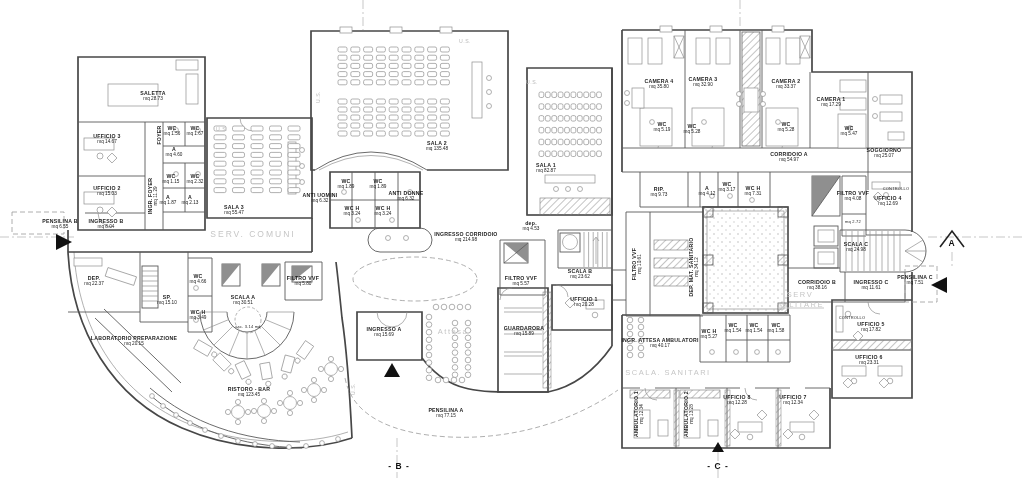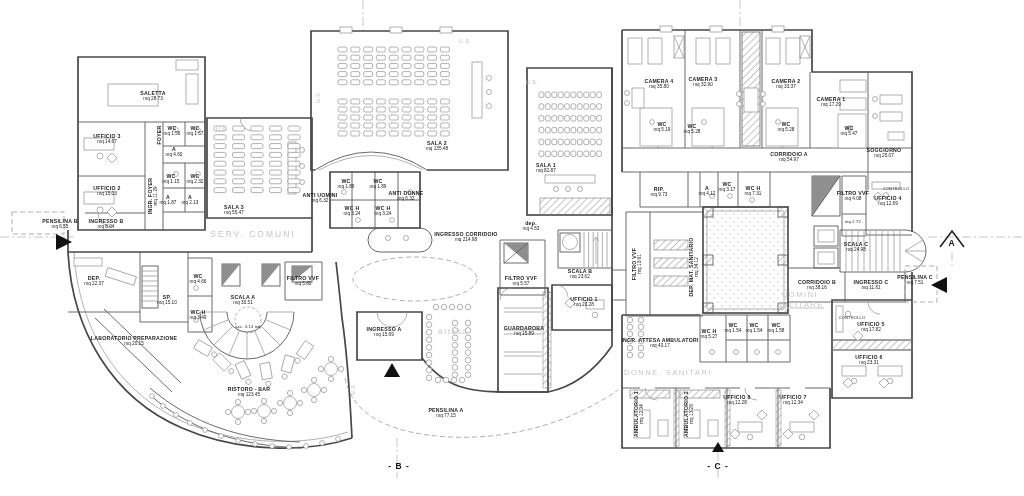--- a/index.html
+++ b/index.html
@@ -981,23 +981,23 @@
         <div class="ar">mq 23.31</div>
       </div>
       <div class="lbl" style="left: 871px; top: 327px;">
         <div class="nm">UFFICIO 5</div>
         <div class="ar">mq 17.82</div>
       </div>
       <div class="lbl sm" style="left: 852px; top: 318px;">
         <div class="nm">CONTROLLO</div>
       </div>
       <div class="zone " style="left: 253px; top: 234px;">SERV. COMUNI</div>
-      <div class="zone small" style="left: 800px; top: 294px;">UOMINI</div>
+      <div class="zone small" style="left: 800px; top: 294px;">SERV</div>
       <div class="zone small" style="left: 801px; top: 304px; text-decoration: underline;">MILITARE</div>
-      <div class="zone small" style="left: 668px; top: 372px;">DONNE. SANITARI</div>
+      <div class="zone small" style="left: 668px; top: 372px;">SCALA. SANITARI</div>
       <div class="zone small" style="left: 453px; top: 331px;">Attesa</div>
       <div class="uslbl" style="left: 222px; top: 129px;">U.S.</div>
       <div class="uslbl" style="left: 465px; top: 41px;">U.S.</div>
       <div class="uslbl" style="left: 532px; top: 82px;">U.S.</div>
       <div class="uslbl vert" style="left: 318px; top: 97px;">U.S.</div>
       <div class="uslbl vert" style="left: 353px; top: 389px;">U.S.</div>
       <div class="marker" style="left: 399px; top: 466px;">- B -</div>
       <div class="marker" style="left: 718px; top: 466px;">- C -</div>
       <div class="marker" style="left: 952px; top: 243px;">A</div>
     </div>

